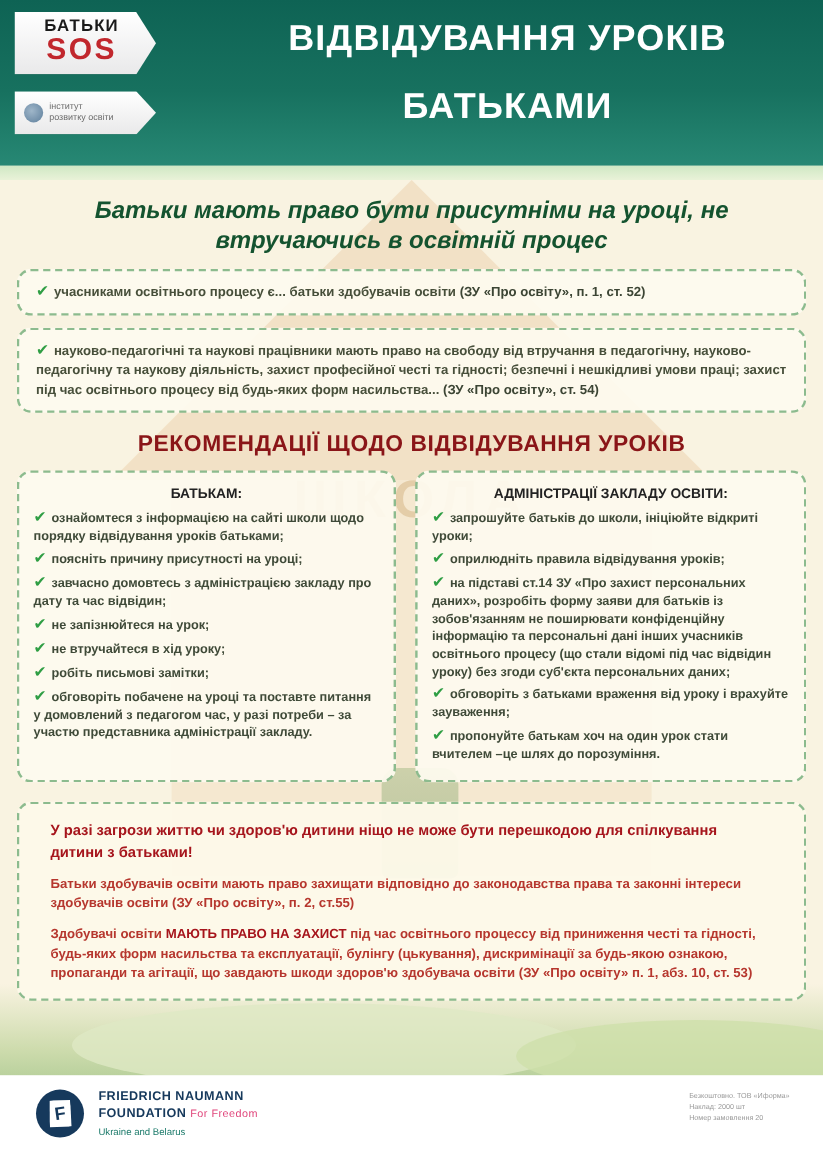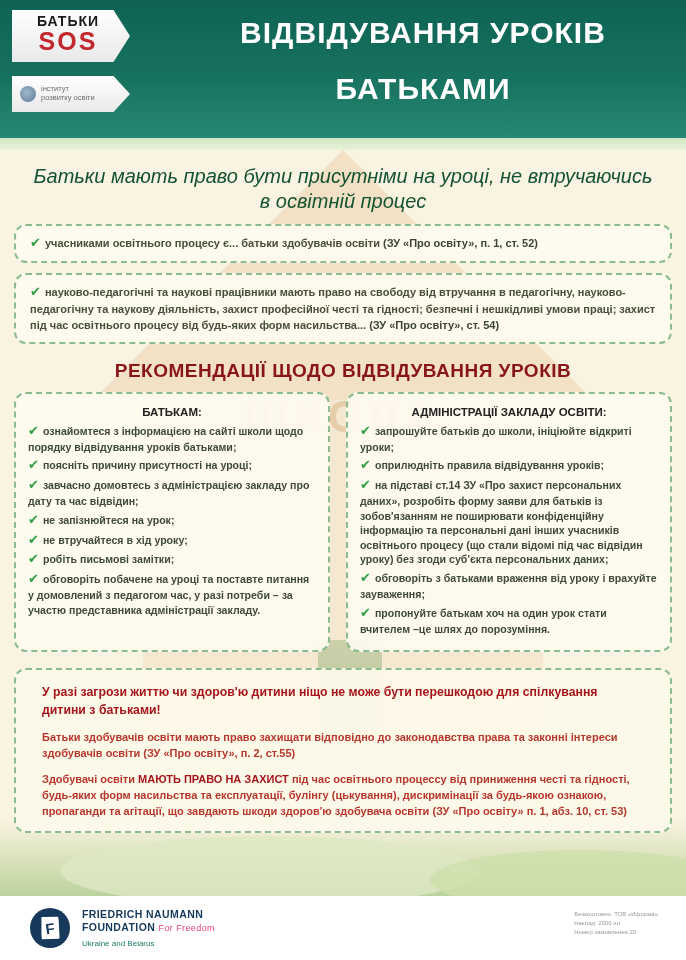--- a/index.html
+++ b/index.html
@@ -27,21 +27,21 @@
   .walls{left:143px;top:400px;width:400px;height:330px;background:rgba(236,210,170,.30);}
   .wm-school{left:0;top:392px;width:100%;text-align:center;font-size:44px;font-weight:bold;letter-spacing:6px;color:rgba(214,183,135,.55);}
   .greenband{left:0;top:820px;width:100%;height:78px;background:linear-gradient(180deg,rgba(190,214,150,0) 0%,rgba(170,200,130,.55) 70%,rgba(150,190,120,.65) 100%);}
   .blob1{left:60px;top:836px;width:420px;height:70px;border-radius:50%;background:rgba(222,233,196,.8);}
   .blob2{left:430px;top:850px;width:300px;height:60px;border-radius:50%;background:rgba(206,224,170,.8);}
   .figure{left:318px;top:640px;width:64px;height:92px;border-radius:14px 14px 6px 6px;background:linear-gradient(180deg,rgba(182,196,150,.8),rgba(150,176,130,.8));opacity:.8;}
   .figure .eye{position:absolute;width:5px;height:5px;border-radius:50%;background:#3c3c2e;top:52px;}
 
   
   .content{position:relative;z-index:2;}
-  .intro-heading{margin:14px 28px 8px;text-align:center;font-size:20px;font-weight:normal;font-style:italic;color:#14532f;line-height:1.25;}
+  .intro-heading{margin:14px 28px 8px;text-align:center;font-size:20px;font-weight:bold;font-style:italic;color:#14532f;line-height:1.25;}
   .lawbox{margin:10px 14px;background:rgba(253,250,238,.95);border:2px dashed #8cbb8e;border-radius:12px;padding:8px 14px;font-size:11px;font-weight:bold;color:#474f3a;line-height:1.45;}
   .check{color:#2f9e44;font-weight:bold;font-size:13px;margin-right:4px;}
   .lawref{font-weight:bold;color:#3c4534;}
 
   
   .rec-head{position:relative;margin:16px 20px 6px;text-align:center;}
   .rec-title{font-size:19px;font-weight:bold;color:#8a1518;letter-spacing:.5px;}
   .rec-sub{font-size:17px;font-weight:bold;font-style:italic;color:#14532f;margin-top:3px;}
   .cols{display:flex;gap:16px;margin:10px 14px 0;align-items:stretch;}
   .colbox{background:rgba(253,250,238,.94);border:2px dashed #8cbb8e;border-radius:12px;padding:8px 12px 12px;box-sizing:border-box;min-height:232px;}

